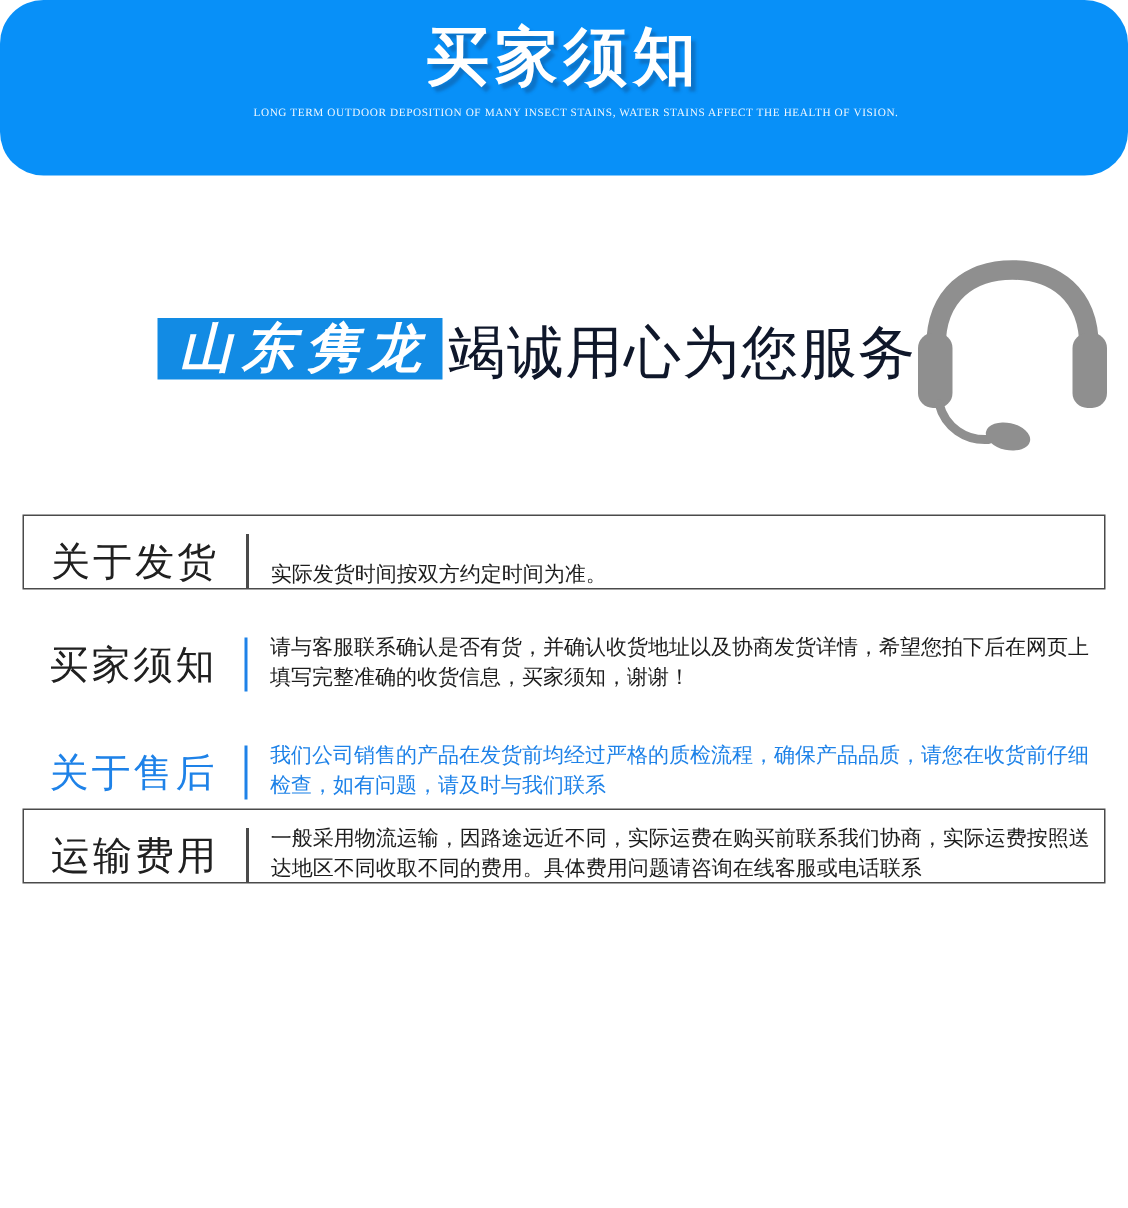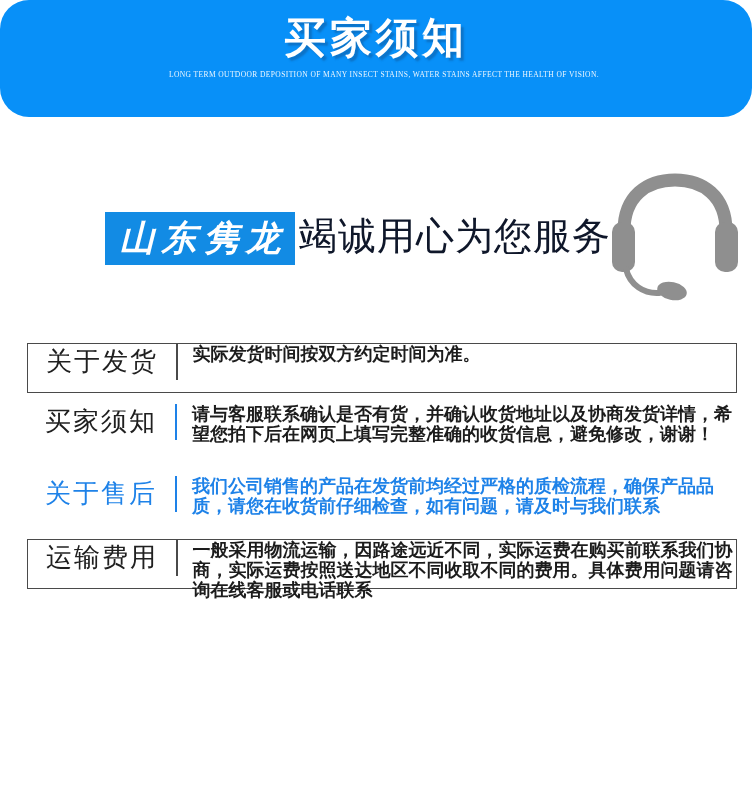--- a/index.html
+++ b/index.html
@@ -41,21 +41,21 @@
     padding-left: 16px;
   }
   .banner-sub.first  { margin-top: 9px; }
   .banner-sub.second { margin-top: 4px; }
 
   
   .brand-row { position: relative; height: 213px; }
   .brand-box {
     position: absolute;
     left: 105px; top: 95px;
-    width: 190px; height: 53px;
+    width: 190px; height: 41px;
     background: var(--brand-box-blue, #128BE4);
     display: flex; align-items: center; justify-content: center;
     color: #ffffff;
     font-family: "Liberation Serif", "DejaVu Serif", serif;
     font-weight: bold;
     font-style: italic;
     font-size: 35px;
     letter-spacing: 7px;
     padding-left: 7px;
     box-sizing: border-box;
@@ -67,43 +67,43 @@
     font-size: 38px;
     line-height: 52px;
     letter-spacing: 1px;
     color: #0f172a;
     white-space: nowrap;
   }
   .headset { position: absolute; left: 600px; top: 50px; }
 
   
   .notices { margin: 13px 15px 0 15px; }
-  .notice { display: flex; align-items: flex-start; box-sizing: border-box; background: #ffffff; margin-left: 12px; }
+  .notice { display: flex; align-items: flex-end; box-sizing: border-box; background: #ffffff; }
   .notice.bordered { border: 1px solid var(--border-dark, #4A4A4A); }
   .notice.n1 { height: 50px; }
   .notice.n2 { height: 57px; margin-top: 11px; }
   .notice.n3 { height: 50px; margin-top: 6px; }
   .notice.n4 { height: 57px; margin-top: 15px; }
   .notice-label {
     flex: 0 0 148px;
     text-align: center;
     font-family: "Liberation Serif", "DejaVu Serif", serif;
     font-size: 26px;
     letter-spacing: 2px;
     color: #202020;
     white-space: nowrap;
   }
   .divider { flex: 0 0 auto; width: 2px; height: 36px; }
   .divider.dark { width: 1.5px; background: var(--border-dark, #4A4A4A); }
   .divider.blue { background: var(--text-blue, #1E82E8); }
   .notice-content {
     flex: 1;
     padding: 0 2px 0 15px;
-    font-size: 18px;
-    font-weight: bold;
+    font-size: 14px;
+    font-weight: normal;
     line-height: 20px;
     color: #1c1c1c;
     font-family: "Liberation Sans", "DejaVu Sans", sans-serif;
   }
   .notice.n4 .notice-label,
   .notice.n4 .notice-content { color: var(--text-blue, #1E82E8); }
 </style>
 </head>
 <body>
 
@@ -134,21 +134,21 @@
 
     <div class="notice n1 bordered">
       <div class="notice-label">关于发货</div>
       <div class="divider dark"></div>
       <div class="notice-content">实际发货时间按双方约定时间为准。</div>
     </div>
 
     <div class="notice n2">
       <div class="notice-label">买家须知</div>
       <div class="divider blue"></div>
-      <div class="notice-content">请与客服联系确认是否有货，并确认收货地址以及协商发货详情，希望您拍下后在网页上填写完整准确的收货信息，避免修改，谢谢！</div>
+      <div class="notice-content">请与客服联系确认是否有货，并确认收货地址以及协商发货详情，希望您拍下后在网页上填写完整准确的收货信息，买家须知，谢谢！</div>
     </div>
 
     <div class="notice n4">
       <div class="notice-label">关于售后</div>
       <div class="divider blue"></div>
       <div class="notice-content">我们公司销售的产品在发货前均经过严格的质检流程，确保产品品质，请您在收货前仔细检查，如有问题，请及时与我们联系</div>
     </div>
 
     <div class="notice n3 bordered">
       <div class="notice-label">运输费用</div>

